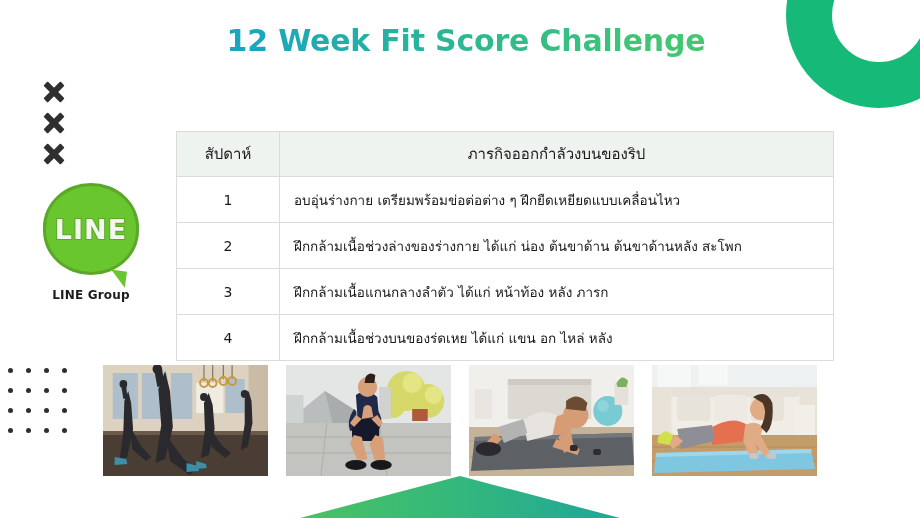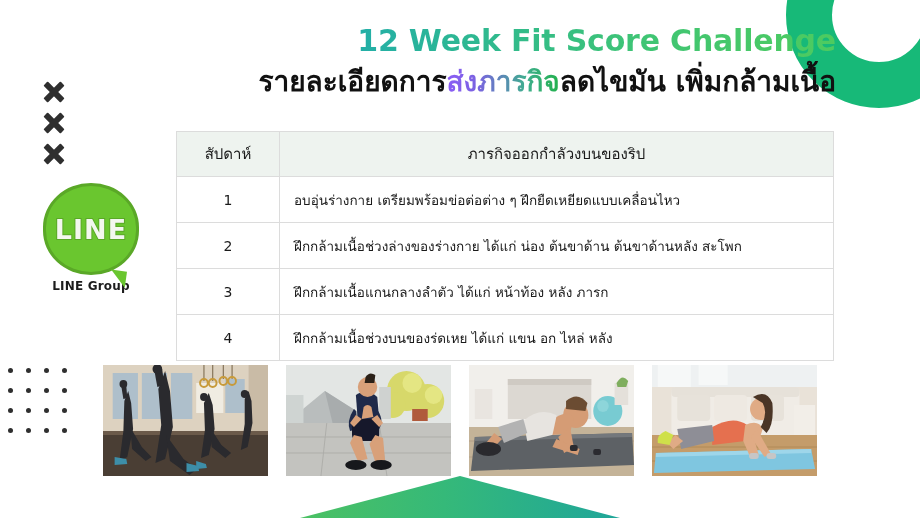--- a/index.html
+++ b/index.html
@@ -37,24 +37,24 @@
   .line-block{position:absolute;left:27px;top:183px;width:128px;text-align:center;}
   .line-bubble{width:96px;height:92px;margin:0 auto;position:relative;text-align:right;}
   .line-bubble .body{position:absolute;inset:0;background:#6ac62f;border-radius:50%/48%;
        border:3px solid #5aa827;box-sizing:border-box;}
   .line-bubble .tail{position:absolute;left:58px;bottom:-11px;width:0;height:0;
        border-left:9px solid transparent;border-right:16px solid #6ac62f;border-bottom:16px solid transparent;
        transform:rotate(8deg);}
   .line-bubble .txt{position:absolute;inset:0;display:flex;align-items:center;justify-content:center;
        color:#f3f7ef;font-weight:700;font-size:27px;letter-spacing:1px;
        -webkit-text-stroke:2px #5aa827;paint-order:stroke fill;font-family:"DejaVu Sans",sans-serif;}
-  .line-label{margin-top:4px;font-size:12px;font-weight:700;color:#1c1c1c;letter-spacing:.2px;}
-
-  
-  .head{position:absolute;left:96px;top:24px;width:740px;text-align:right;}
+  .line-label{margin-top:13px;font-size:12px;font-weight:700;color:#1c1c1c;letter-spacing:.2px;}
+
+  
+  .head{position:absolute;left:96px;top:24px;width:740px;text-align:center;}
   .title{
     font-size:30px;font-weight:800;letter-spacing:-.2px;line-height:1.15;margin:0;
     background:linear-gradient(90deg,#1b9fc9 0%,#1aa7bb 22%,#2cb695 48%,#3fc574 74%,#4ecb5f 100%);
     -webkit-background-clip:text;background-clip:text;color:transparent;
     font-family:"DejaVu Sans","Liberation Sans",sans-serif;
   }
   .subtitle{margin:6px 0 0;font-size:28px;font-weight:800;color:#111;line-height:1.2;white-space:nowrap;}
   .subtitle .hl{
     background:linear-gradient(90deg,#8b5cf6 0%,#7a63e0 28%,#3fae8e 70%,#22b14c 100%);
     -webkit-background-clip:text;background-clip:text;color:transparent;
@@ -114,21 +114,20 @@
     <div class="line-bubble">
       <span class="body"></span>
       <span class="tail"></span>
       <span class="txt">LINE</span>
     </div>
     <div class="line-label">LINE Group</div>
   </div>
 
   <div class="head">
     <h1 class="title">12 Week Fit Score Challenge</h1>
-    <p class="subtitle"><span>รายละเอียดการ</span><span class="hl">ส่งภารกิจ</span><span>ลดไขมัน เพิ่มกล้ามเนื้อ</span></p>
   </div>
 
   <div class="tbl-wrap">
     <table>
       <thead>
         <tr>
           <th class="c1">สัปดาห์</th>
           <th>ภารกิจออกกำลัวงบนของริป</th>
         </tr>
       </thead>

